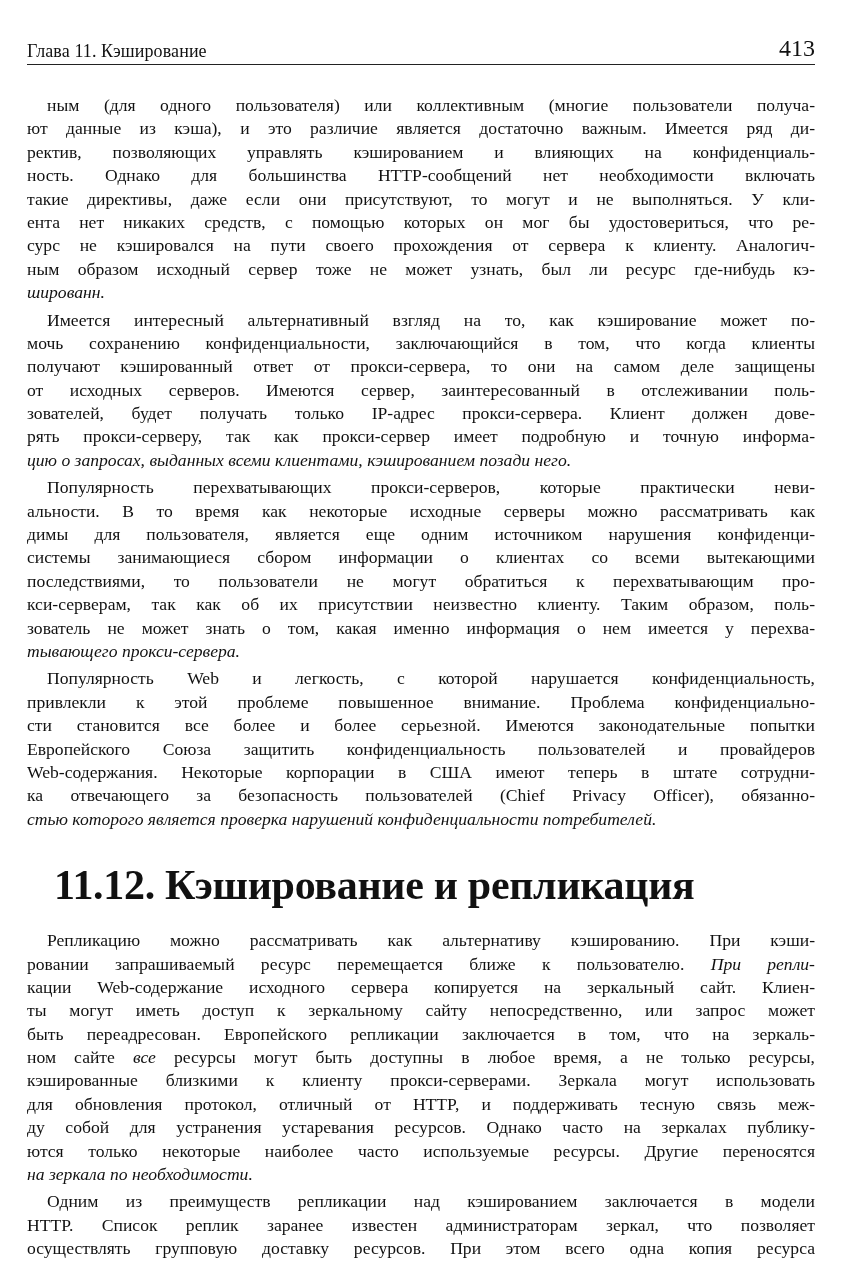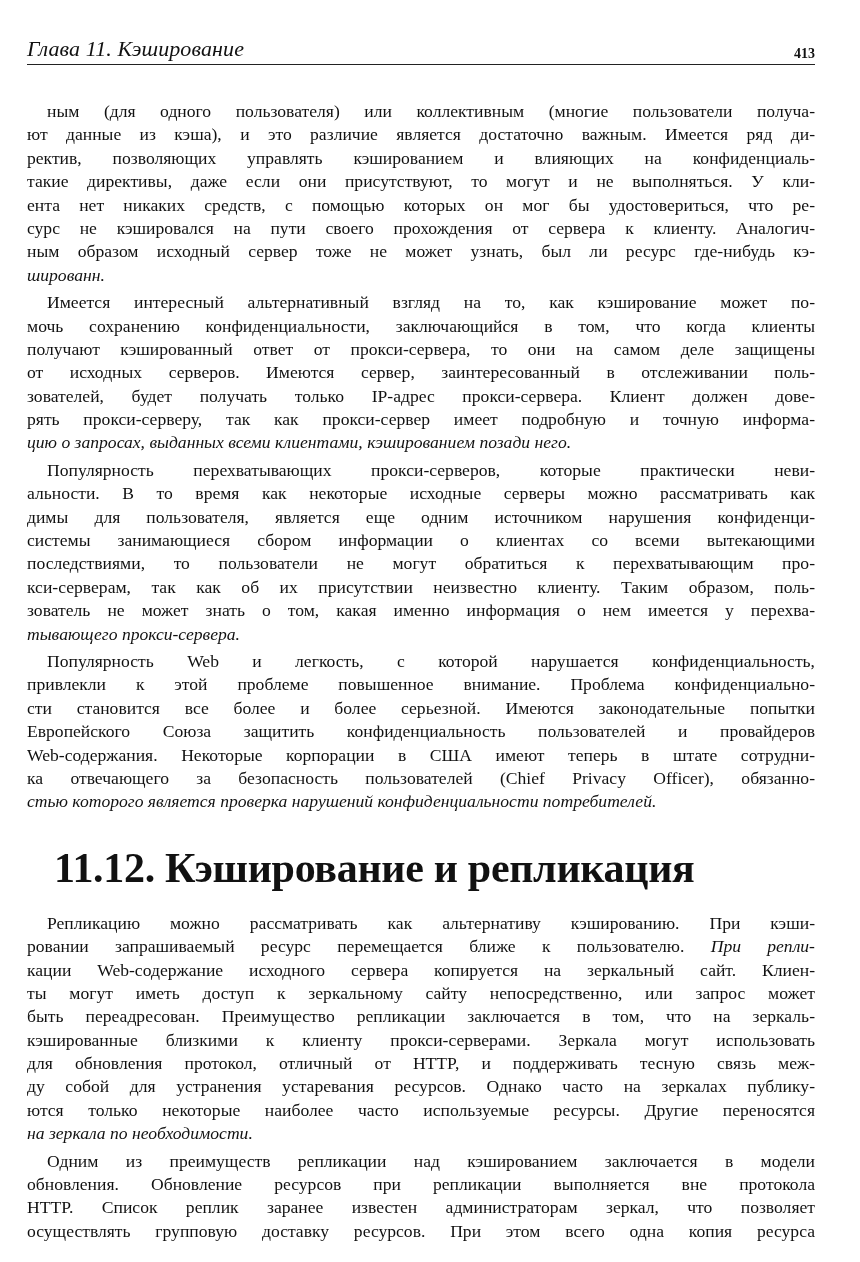--- a/index.html
+++ b/index.html
@@ -1,44 +1,45 @@
 <!DOCTYPE html>
 <html><head>
 <meta charset="utf-8">
 <style>
   html, body { margin: 0; padding: 0; background: #ffffff; }
   body { width: 860px; height: 1262px; position: relative; overflow: hidden; color: #111; }
   .page { position: absolute; left: 27px; top: 0; width: 788px; font-family: "Liberation Serif", "DejaVu Serif", serif; }
   .running-head { position: absolute; top: 40px; left: 0; width: 788px; height: 24px; border-bottom: 1.5px solid #222; }
-  .rh-title { position: absolute; left: 0; bottom: 2px; font-style: italic; font-size: 22px; letter-spacing: 0.1px; }
-  .rh-page { position: absolute; right: 0; bottom: 2px; font-weight: bold; font-size: 14px; margin-left: 22px; }
+  .rh-title { position: absolute; left: 0; bottom: 2px; font-size: 18px; letter-spacing: 0.1px; }
+  .rh-page { position: absolute; right: 0; bottom: 2px; font-weight: normal; font-size: 24px; margin-left: 22px; }
   .body { position: absolute; top: 94px; left: 0; width: 788px; font-size: 17.6px; line-height: 23.4px; text-align: justify; }
   .line { display: block; white-space: nowrap; text-align-last: justify; text-align: justify; height: 23.4px; }
   .line.last { text-align-last: left; font-style: italic; }
   .line.indent { padding-left: 20px; }
-  .para { margin: 6px 0 0 0; }
+  .para { margin: 0 0 0 0; }
   .para + .para { margin-top: 4px; }
   .heading { font-family: "Liberation Serif", "DejaVu Serif", serif; font-weight: bold; font-size: 42px; line-height: 40px; margin: 34px 0 24px 27px; letter-spacing: -0.3px; }
   i { font-style: italic; }
 </style>
 </head>
 <body>
 
 <div class="page">
   <div class="running-head">
     <span class="rh-title">Глава 11. Кэширование</span>
     <span class="rh-page">413</span>
   </div>
 
   <div class="body">
     <div id="sec1">
         <div class="para">
           <span class="line indent">ным (для одного пользователя) или коллективным (многие пользователи получа-</span>
           <span class="line">ют данные из кэша), и это различие является достаточно важным. Имеется ряд ди-</span>
           <span class="line">ректив, позволяющих управлять кэшированием и влияющих на конфиденциаль-</span>
+          <span class="line">ность. Однако для большинства HTTP-сообщений нет необходимости включать</span>
           <span class="line">такие директивы, даже если они присутствуют, то могут и не выполняться. У кли-</span>
           <span class="line">ента нет никаких средств, с помощью которых он мог бы удостовериться, что ре-</span>
           <span class="line">сурс не кэшировался на пути своего прохождения от сервера к клиенту. Аналогич-</span>
           <span class="line">ным образом исходный сервер тоже не может узнать, был ли ресурс где-нибудь кэ-</span>
           <span class="line last">шированн.</span>
         </div>
         <div class="para">
           <span class="line indent">Имеется интересный альтернативный взгляд на то, как кэширование может по-</span>
           <span class="line">мочь сохранению конфиденциальности, заключающийся в том, что когда клиенты</span>
           <span class="line">получают кэшированный ответ от прокси-сервера, то они на самом деле защищены</span>
@@ -68,28 +69,28 @@
         </div>
       </div>
 
     <h2 class="heading">11.12. Кэширование и репликация</h2>
 
     <div class="para">
       <span class="line indent">Репликацию можно рассматривать как альтернативу кэшированию. При кэши-</span>
       <span class="line"><span>ровании запрашиваемый ресурс перемещается ближе к пользователю. </span><i>При репли-</i></span>
       <span class="line">кации Web-содержание исходного сервера копируется на зеркальный сайт. Клиен-</span>
       <span class="line">ты могут иметь доступ к зеркальному сайту непосредственно, или запрос может</span>
-      <span class="line">быть переадресован. Преимущество репликации заключается в том, что на зеркаль-</span>
+      <span class="line">быть переадресован. Европейского репликации заключается в том, что на зеркаль-</span>
+      <span class="line"><span>ном сайте </span><i>все</i><span> ресурсы могут быть доступны в любое время, а не только ресурсы,</span></span>
       <span class="line">кэшированные близкими к клиенту прокси-серверами. Зеркала могут использовать</span>
       <span class="line">для обновления протокол, отличный от HTTP, и поддерживать тесную связь меж-</span>
       <span class="line">ду собой для устранения устаревания ресурсов. Однако часто на зеркалах публику-</span>
       <span class="line">ются только некоторые наиболее часто используемые ресурсы. Другие переносятся</span>
       <span class="line last">на зеркала по необходимости.</span>
     </div>
 
     <div class="para" id="sec2p2">
         <span class="line indent">Одним из преимуществ репликации над кэшированием заключается в модели</span>
-        <span class="line">обновления. Обновление ресурсов при репликации выполняется вне протокола</span>
         <span class="line">HTTP. Список реплик заранее известен администраторам зеркал, что позволяет</span>
         <span class="line">осуществлять групповую доставку ресурсов. При этом всего одна копия ресурса</span>
       </div>
   </div>
 </div>
 
 </body></html>

